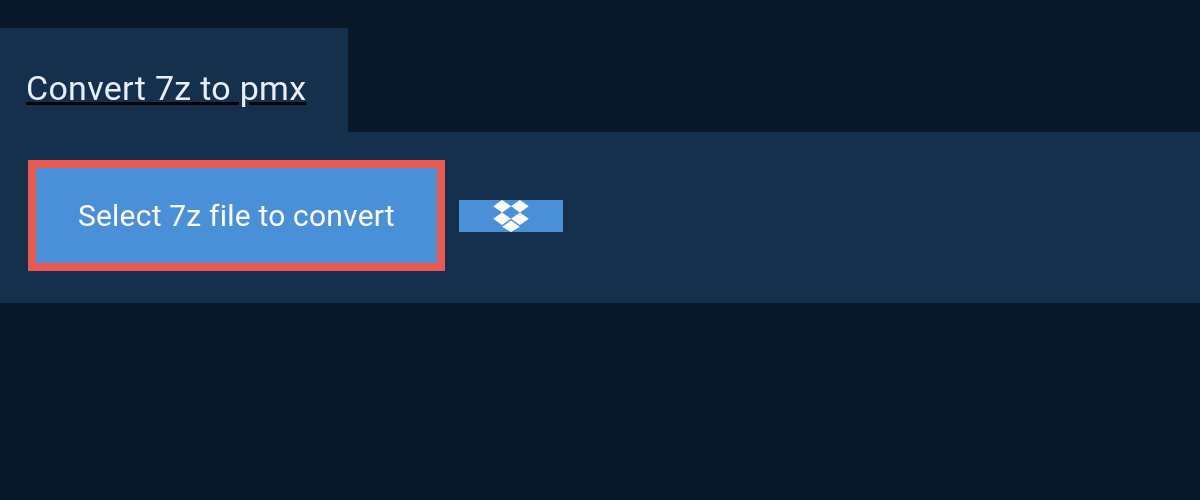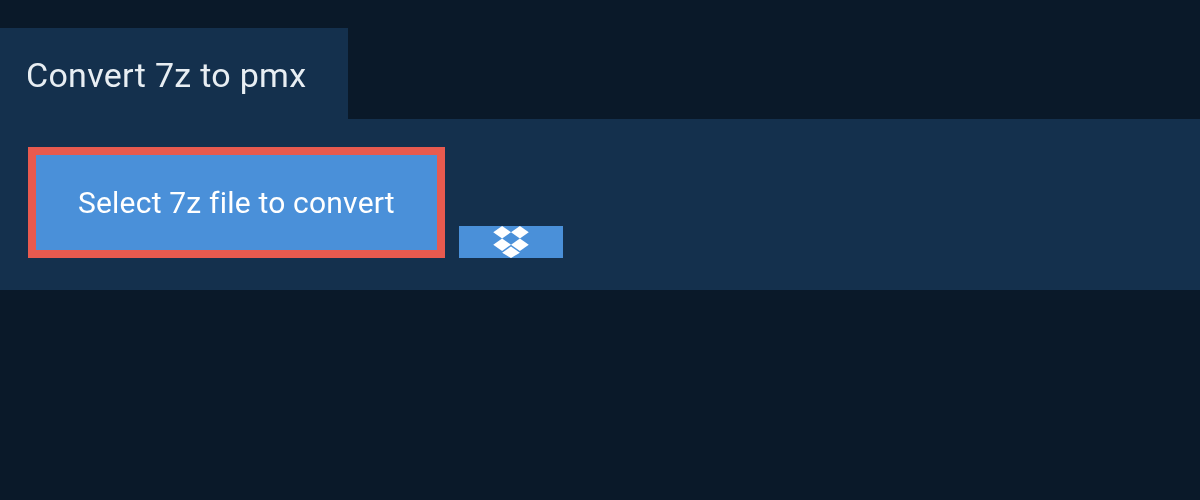--- a/index.html
+++ b/index.html
@@ -10,38 +10,39 @@
     body {
       width: 1200px;
       height: 500px;
       background: #0a1929;
       font-family: -apple-system, BlinkMacSystemFont, "Segoe UI", Roboto, Helvetica, Arial, sans-serif;
       overflow: hidden;
     }
     .tab-header {
       background: #14304d;
       display: inline-block;
-      padding: 27px 42px 24px 26px;
+      padding: 40px 42px 24px 26px;
       margin-top: 28px;
+      text-decoration: underline;
     }
     .tab-title {
       color: #e8eef3;
       font-size: 34px;
       font-weight: 400;
       letter-spacing: 0.3px;
     }
     .content-panel {
       background: #14304d;
       padding: 28px 28px 32px 28px;
       width: 100%;
     }
     .button-row {
       display: flex;
       gap: 14px;
-      align-items: flex-end;
+      align-items: center;
     }
     .select-button {
       background: #4a90d9;
       border: 8px solid #e85a4f;
       color: #ffffff;
       font-size: 30px;
       font-weight: 400;
       padding: 30px 42px;
       cursor: pointer;
       display: flex;

